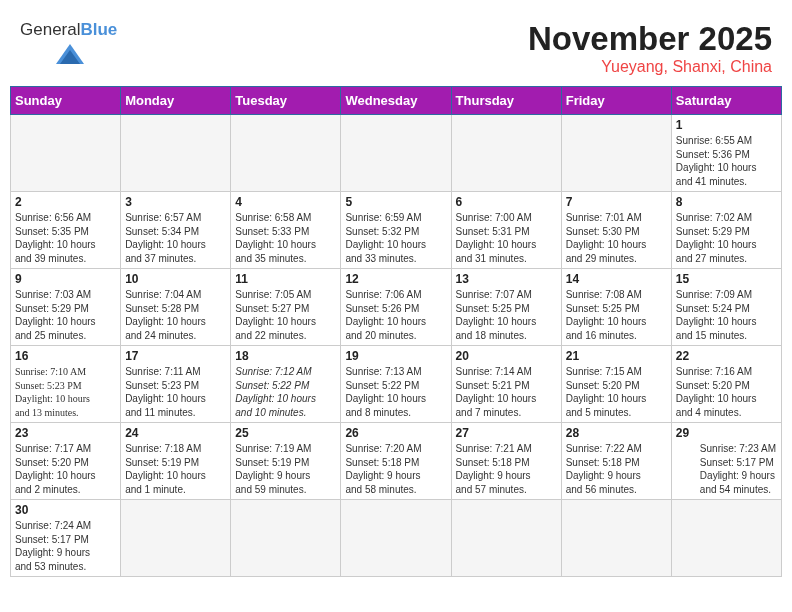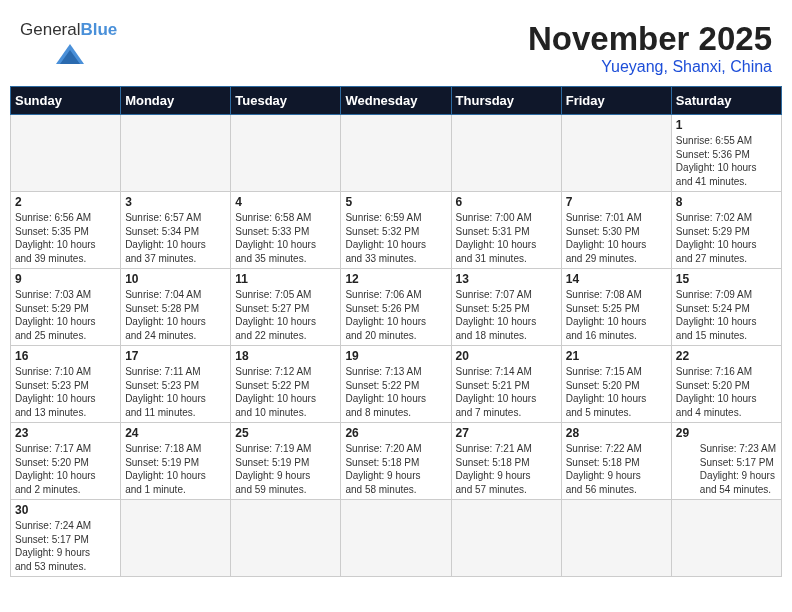--- a/index.html
+++ b/index.html
@@ -24,29 +24,29 @@
     .title-area {
       text-align: right;
     }
     .month-title {
       font-size: 33px;
       font-weight: bold;
       color: #222;
     }
     .location {
       font-size: 16px;
-      color: #1d4ed8;
+      color: #ef4444;
     }
     .calendar {
       width: 100%;
       border-collapse: collapse;
       margin-top: 5px;
     }
     .calendar th {
-      background: #0f172a;
+      background: #a21caf;
       color: white;
       padding: 6px 4px;
       font-size: 13px;
       font-weight: bold;
       text-align: left;
       border: 1px solid #2d6aa0;
     }
     .calendar td {
       border: 1px solid #ccc;
       vertical-align: top;
@@ -223,35 +223,35 @@
           <span class="day-number">15</span>
           <div class="day-info" style="white-space: pre-line;">Sunrise: 7:09 AM
 Sunset: 5:24 PM
 Daylight: 10 hours
 and 15 minutes.</div>
         </td>
       </tr>
       <tr>
         <td>
           <span class="day-number">16</span>
-          <div class="day-info" style="white-space: pre-line;">Sunrise: 7:10 AM
+          <div class="day-info" style="white-space: pre-line; font-family: Liberation Serif, serif;">Sunrise: 7:10 AM
 Sunset: 5:23 PM
 Daylight: 10 hours
 and 13 minutes.</div>
         </td>
         <td>
           <span class="day-number">17</span>
           <div class="day-info" style="white-space: pre-line;">Sunrise: 7:11 AM
 Sunset: 5:23 PM
 Daylight: 10 hours
 and 11 minutes.</div>
         </td>
         <td>
           <span class="day-number">18</span>
-          <div class="day-info" style="white-space: pre-line;">Sunrise: 7:12 AM
+          <div class="day-info" style="white-space: pre-line; font-style: italic;">Sunrise: 7:12 AM
 Sunset: 5:22 PM
 Daylight: 10 hours
 and 10 minutes.</div>
         </td>
         <td>
           <span class="day-number">19</span>
           <div class="day-info" style="white-space: pre-line;">Sunrise: 7:13 AM
 Sunset: 5:22 PM
 Daylight: 10 hours
 and 8 minutes.</div>

